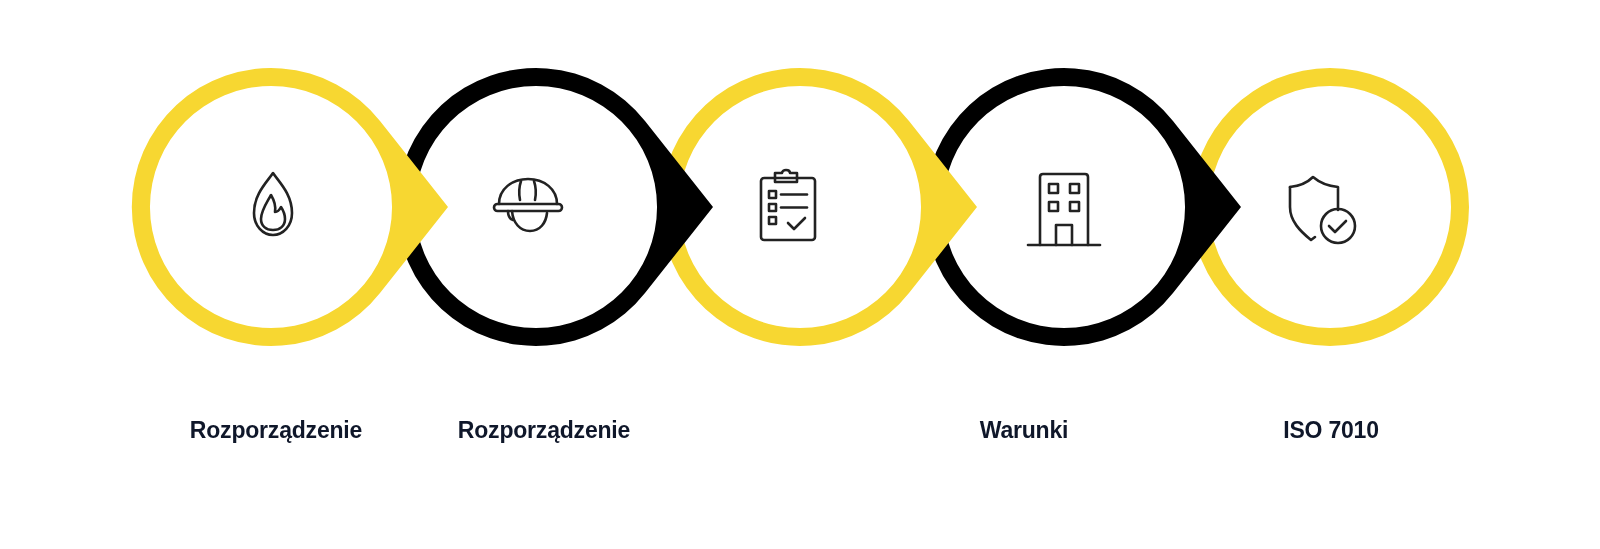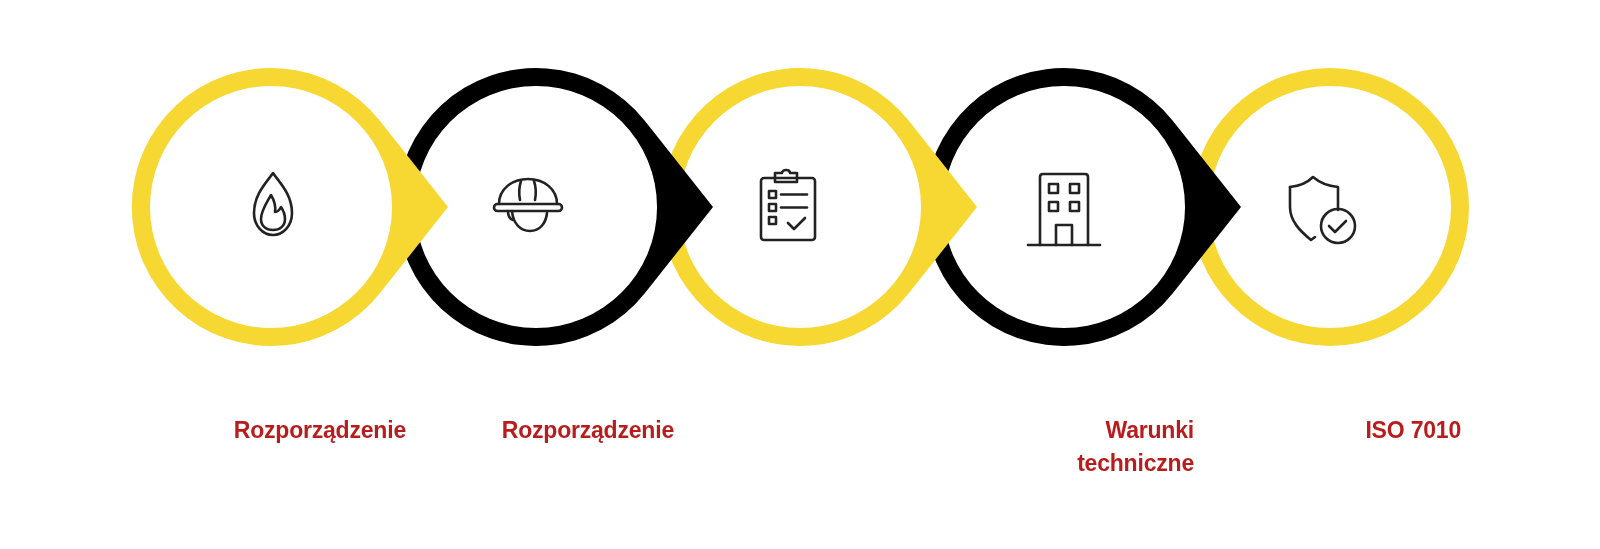--- a/index.html
+++ b/index.html
@@ -2,21 +2,21 @@
 <html><head>
 <meta charset="utf-8">
 <style>
   html, body { margin: 0; padding: 0; background: #ffffff; }
   body { width: 1600px; height: 549px; position: relative; overflow: hidden; font-family: "Liberation Sans", "DejaVu Sans", sans-serif; }
   #chain { position: absolute; left: 0; top: 0; width: 1600px; height: 549px; }
   .icon { position: absolute; width: 80px; height: 80px; transform: translate(-50%, -50%); }
   .icon svg { width: 80px; height: 80px; display: block; }
   .label {
     position: absolute; top: 414px; width: 260px; transform: translateX(-50%);
-    text-align: right; color: #b91c1c; font-weight: bold; font-size: 23px; line-height: 33px;
+    text-align: center; color: #0f172a; font-weight: bold; font-size: 23px; line-height: 33px;
     letter-spacing: -0.2px;
   }
   .label span { display: block; }
 </style>
 </head>
 <body>
 
 <svg id="chain" viewBox="0 0 1600 549" xmlns="http://www.w3.org/2000/svg">
 
   <path fill="#F7D731" fill-rule="evenodd" d="M1330 68 A139 139 0 1 1 1330 346 A139 139 0 1 1 1330 68 Z M1330 86 A121 121 0 1 0 1330 328 A121 121 0 1 0 1330 86 Z"></path>
@@ -84,19 +84,18 @@
 </div>
 
 <div class="label" style="left:276px;">
   <span>Rozporządzenie</span>
 </div>
 <div class="label" style="left:544px;">
   <span>Rozporządzenie</span>
 </div>
 <div class="label" style="left:806px;">
 </div>
-<div class="label" style="left:1064px;">
+<div class="label" style="left:1024px;">
   <span>Warunki</span>
-  <span>techniczne</span>
 </div>
 <div class="label" style="left:1331px;">
   <span>ISO 7010</span>
 </div>
 
 </body></html>

